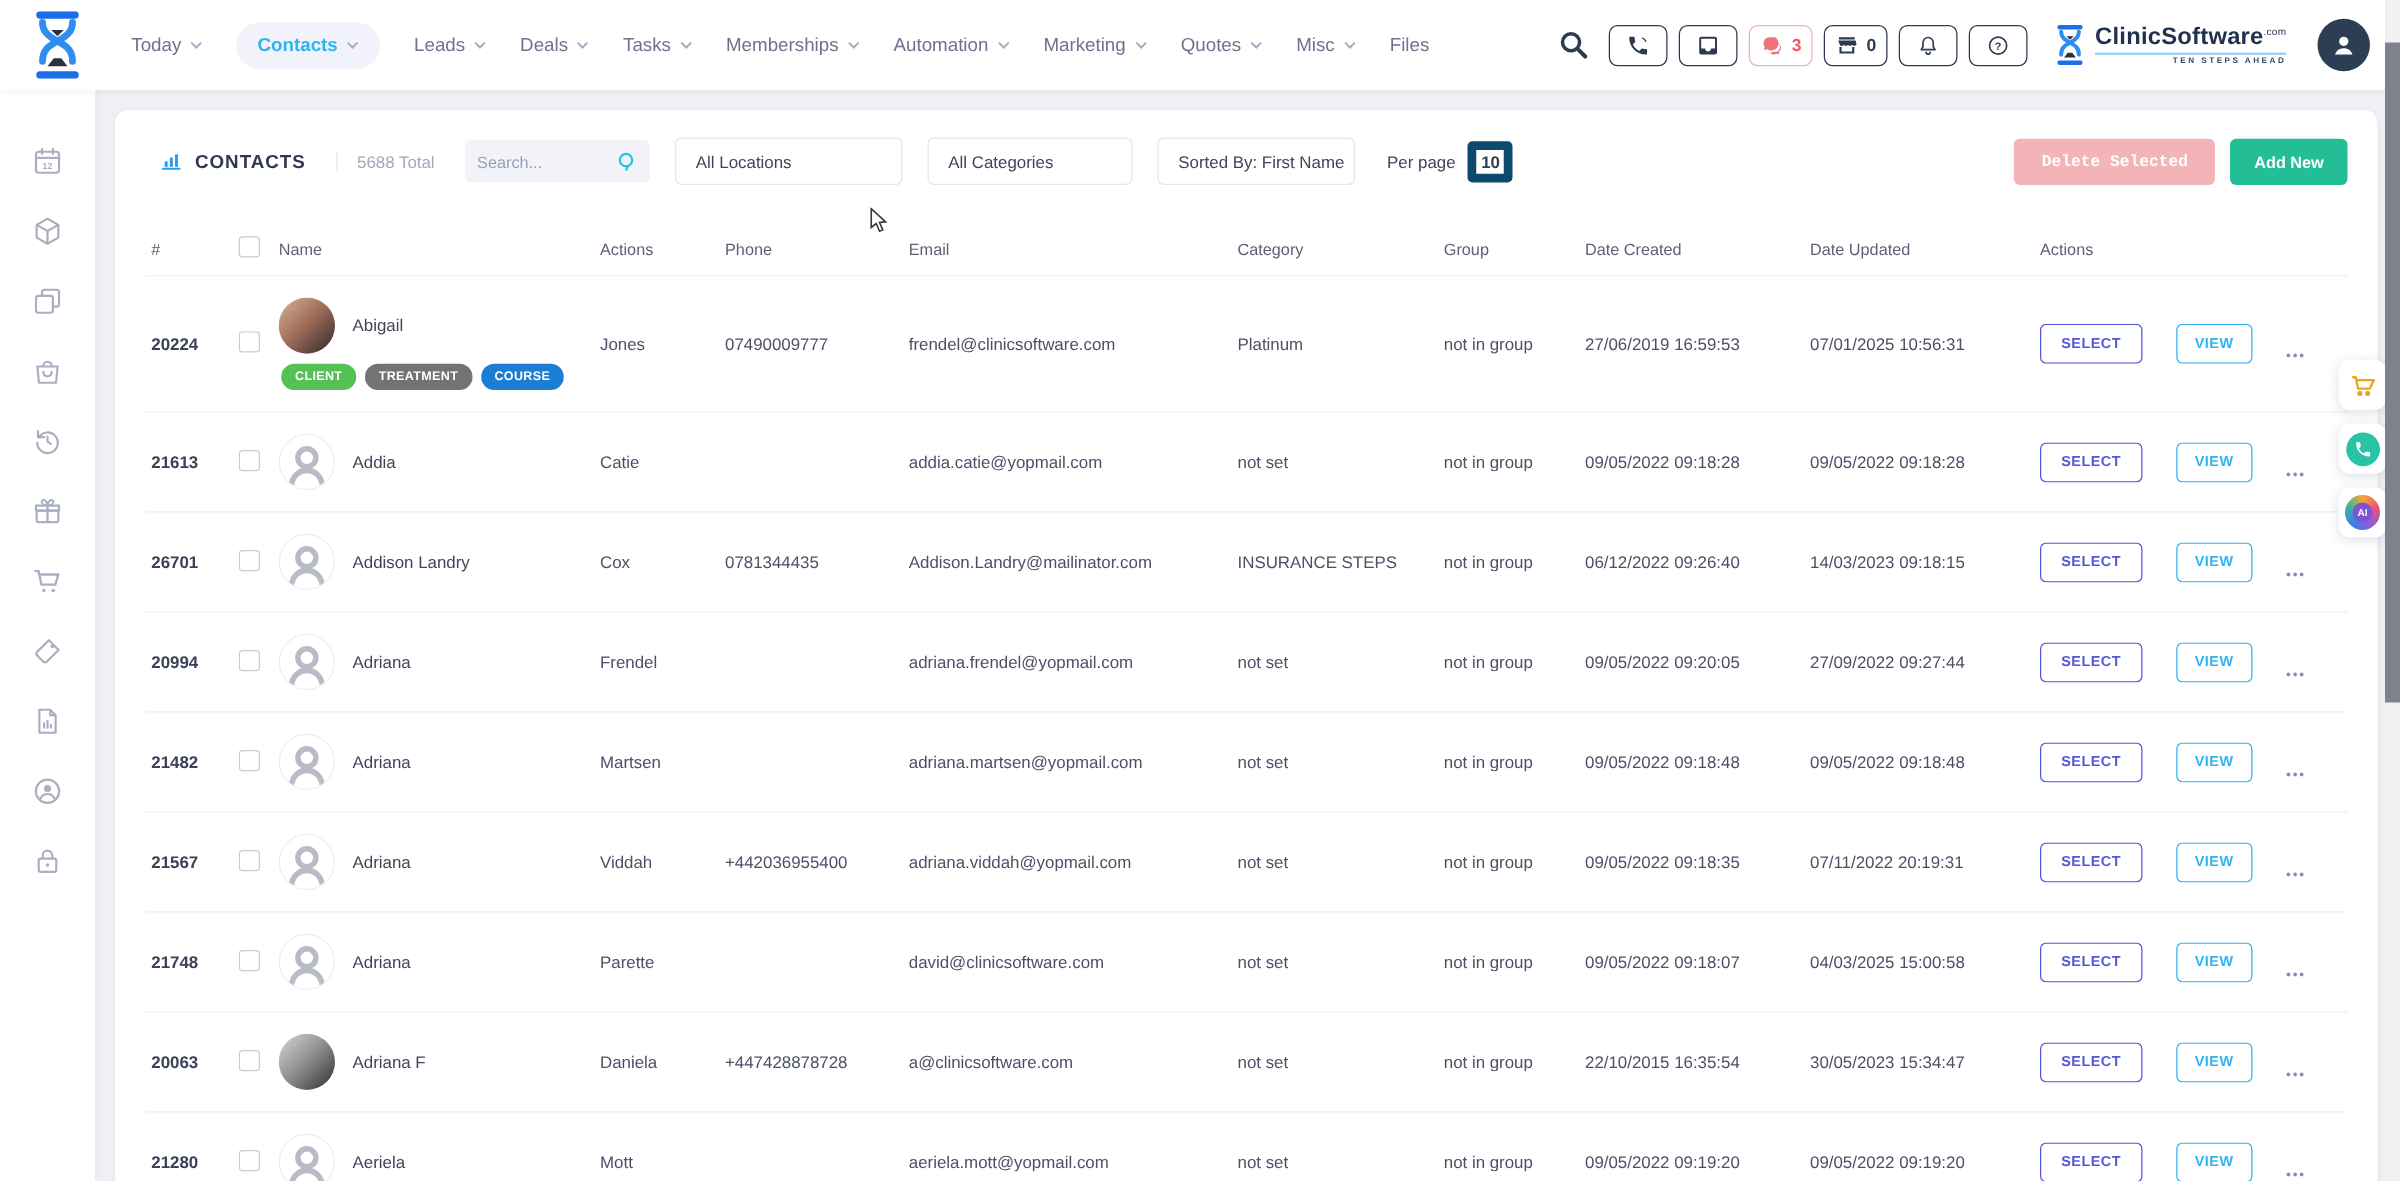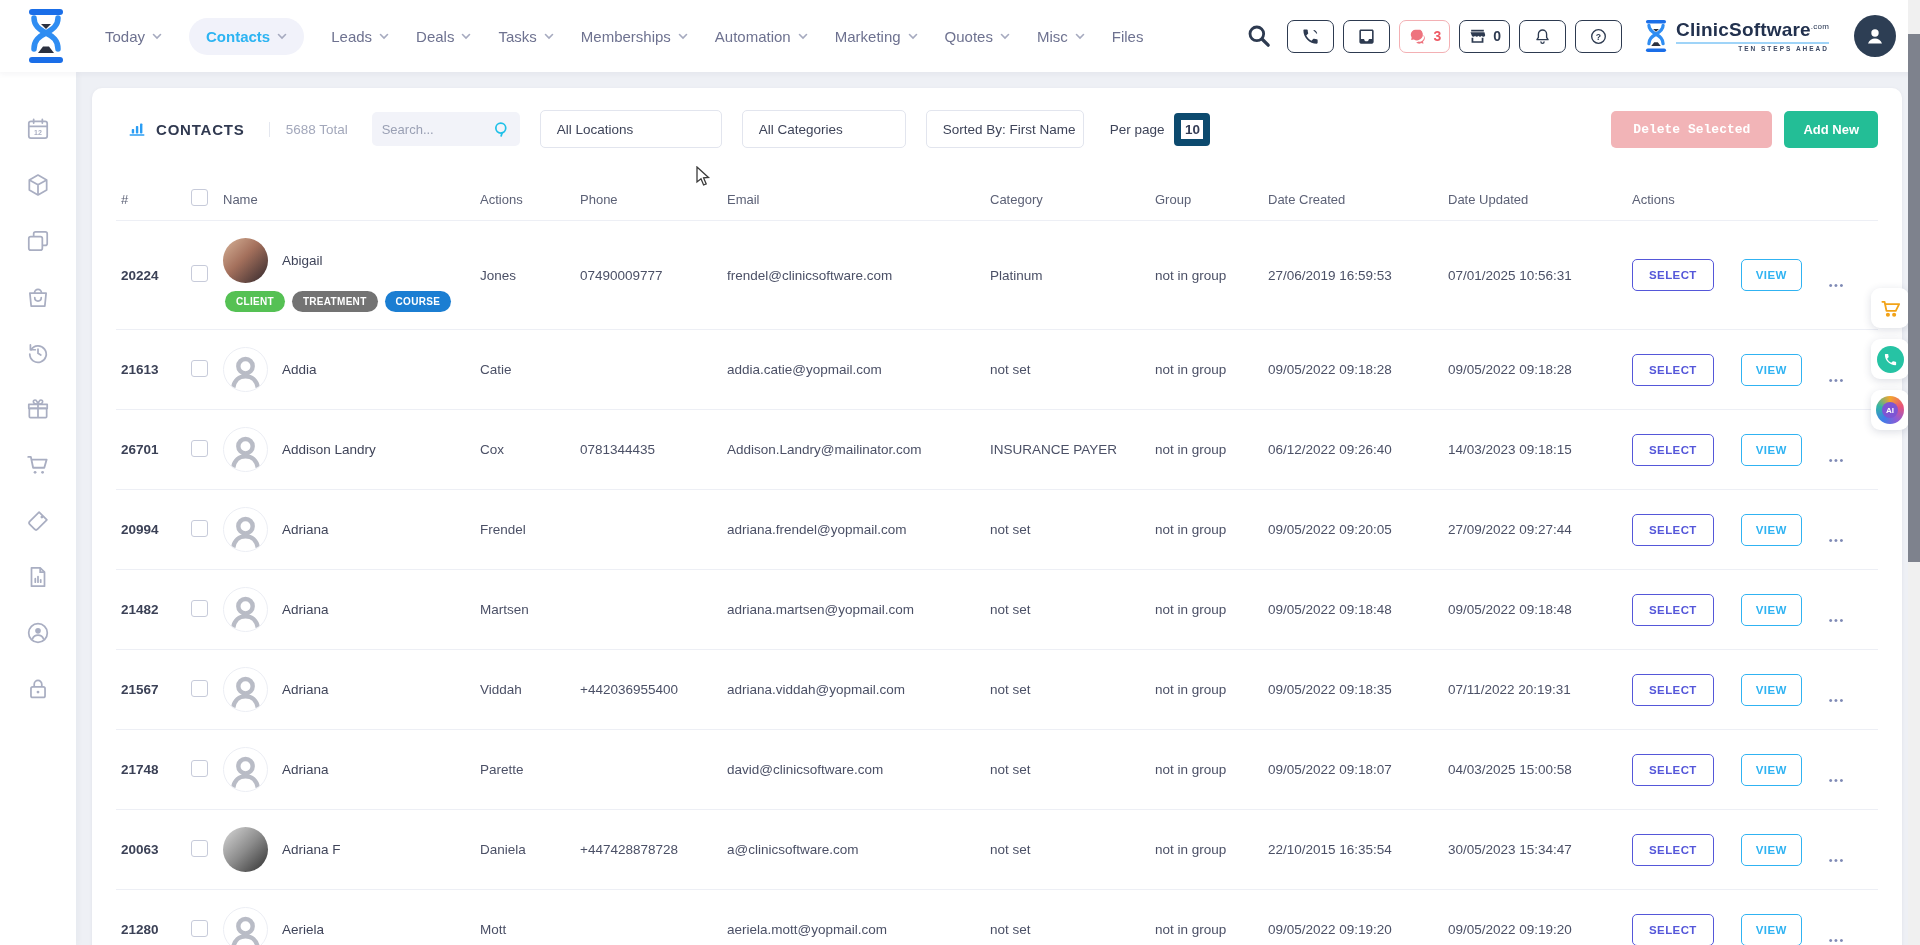--- a/index.html
+++ b/index.html
@@ -464,21 +464,21 @@
                       <circle cx="12" cy="9.5" r="4.2" fill="none" stroke="#b9bcc6" stroke-width="2.6"></circle>
                       <path d="M4.8 22c.7-4.2 3.6-6.6 7.2-6.6s6.5 2.4 7.2 6.6" fill="none" stroke="#b9bcc6" stroke-width="2.6"></path>
                     </svg>
                   </span>
                   <span class="cname">Addison Landry</span>
                 </div>
               </div>
               <div class="cell">Cox</div>
               <div class="cell">0781344435</div>
               <div class="cell">Addison.Landry@mailinator.com</div>
-              <div class="cell">INSURANCE PAYER</div>
+              <div class="cell">INSURANCE STEPS</div>
               <div class="cell">not in group</div>
               <div class="cell">06/12/2022 09:26:40</div>
               <div class="cell">14/03/2023 09:18:15</div>
               <div class="cell actions">
                 <button class="btn-select">SELECT</button>
                 <button class="btn-view">VIEW</button>
                 <span class="dots">•••</span>
               </div>
             </div>
             <div class="trow">

